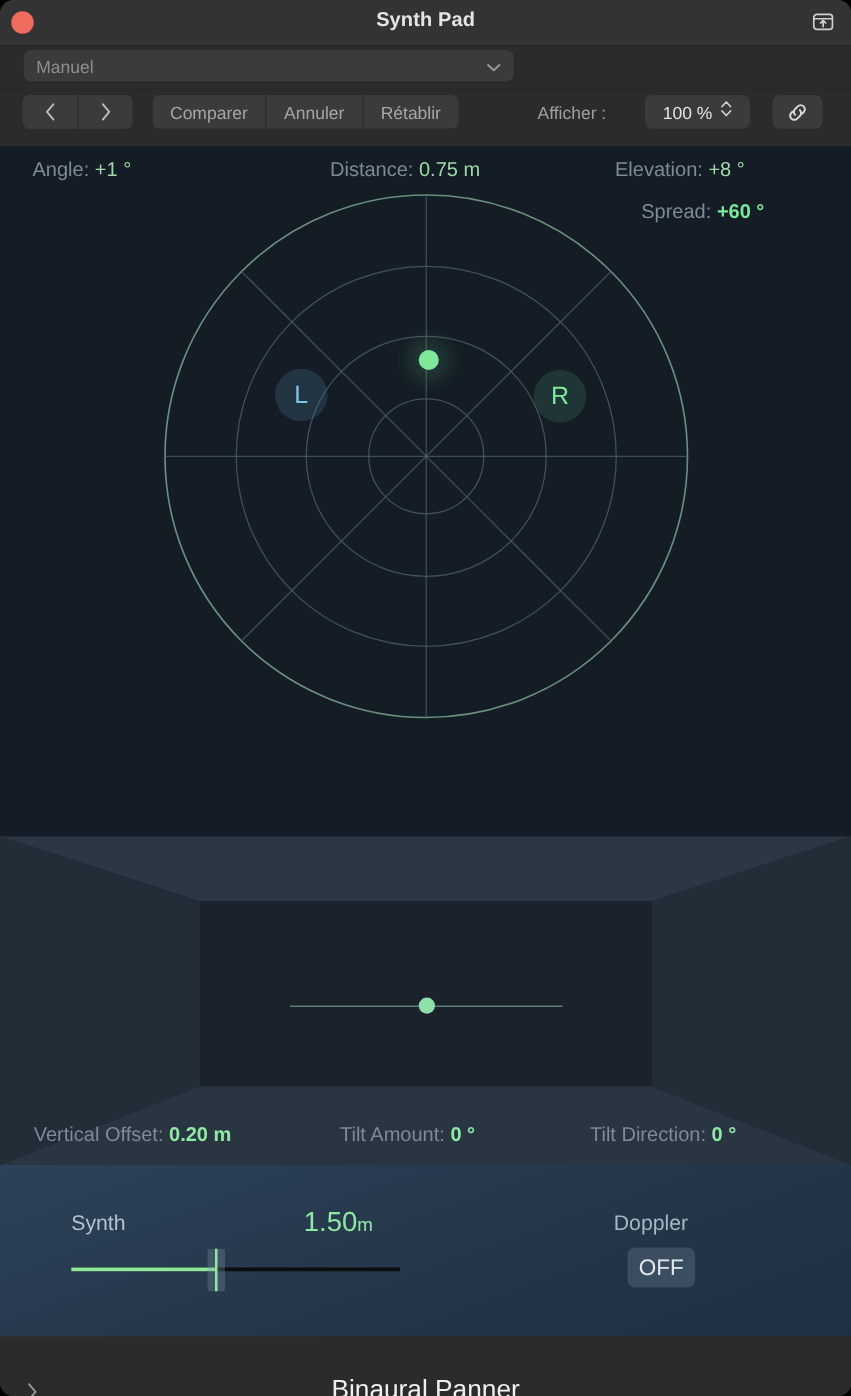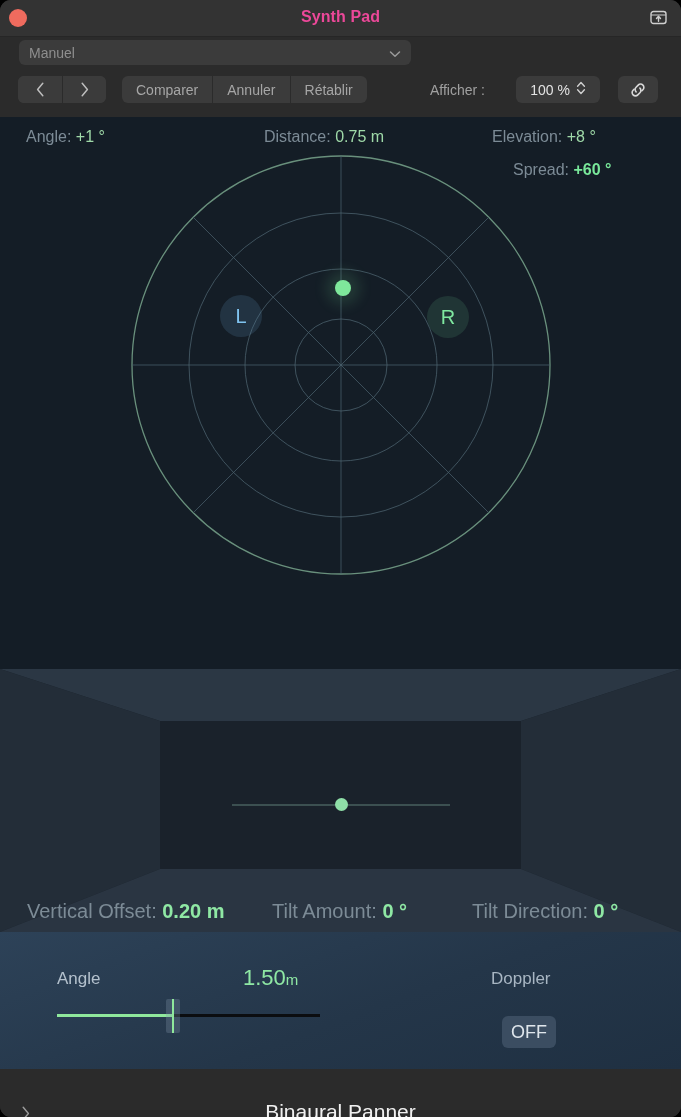--- a/index.html
+++ b/index.html
@@ -36,21 +36,21 @@
     background: #ef6b5e;
     border: none;
     cursor: pointer;
   }
   .win-title {
     position: absolute;
     left: 0; right: 0; top: 8px;
     text-align: center;
     font-size: 16px;
     font-weight: bold;
-    color: #ec4899;
+    color: #e5e5e5;
     letter-spacing: 0.1px;
   }
   .share-btn {
     position: absolute;
     right: 9px; top: 5px;
     width: 27px; height: 24px;
     border-radius: 5px;
     background: transparent;
     display: flex;
     align-items: center;
@@ -211,21 +211,21 @@
     background: #8fdfa8;
     cursor: pointer;
   }
   .room-row {
     position: absolute;
     left: 0; right: 0; bottom: 6px;
     height: 26px;
   }
   .room-lbl {
     position: absolute;
-    font-size: 20px;
+    font-size: 16px;
     color: #7c8b96;
     white-space: nowrap;
   }
   .room-val { color: #8fe8a4; font-weight: bold; }
 
   
   .sizebar {
     position: relative;
     height: 137px;
     background: linear-gradient(160deg, #2d4258 0%, #243649 55%, #1f3042 100%);
@@ -460,33 +460,33 @@
         <span class="room-val">0 °</span>
       </div>
       <div class="room-lbl" style="left:472px; top:0;">
         <span>Tilt Direction:</span>
         <span class="room-val">0 °</span>
       </div>
     </div>
   </div>
 
   <div class="sizebar">
-    <div class="size-label" style="position:absolute;left:57px;top:37px;">Angle</div>
+    <div class="size-label" style="position:absolute;left:57px;top:37px;">Synth</div>
 
     <div class="size-value" style="position:absolute;left:243px;top:33px;">
       <span>1.50</span><span class="u">m</span>
     </div>
 
     <div class="slider-track" style="position:absolute;left:57px;top:82px;">
       <div class="slider-fill" id="size-fill" style="width: 115.72px;"></div>
       <div class="slider-handle" id="size-handle" style="left: 108.72px;"></div>
     </div>
 
     <div class="doppler-label" style="position:absolute;left:491px;top:37px;">Doppler</div>
-    <button class="doppler-btn" style="position:absolute;left:502px;top:84px;text-align:center;">OFF</button>
+    <button class="doppler-btn" style="position:absolute;left:502px;top:66px;text-align:center;">OFF</button>
   </div>
 
   <div class="footer">
     <div class="footer-chev">
       <svg width="9" height="15" viewBox="0 0 9 15">
         <path d="M2.2 1.3 L7.4 7.5 L2.2 13.7" fill="none" stroke="#9b9b9b" stroke-width="1.4" stroke-linecap="round" stroke-linejoin="round"></path>
       </svg>
     </div>
     <div class="footer-title">Binaural Panner</div>
   </div>

